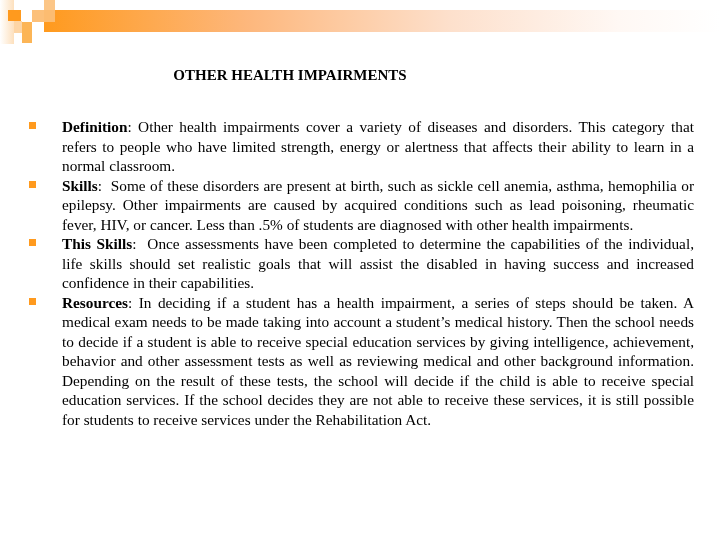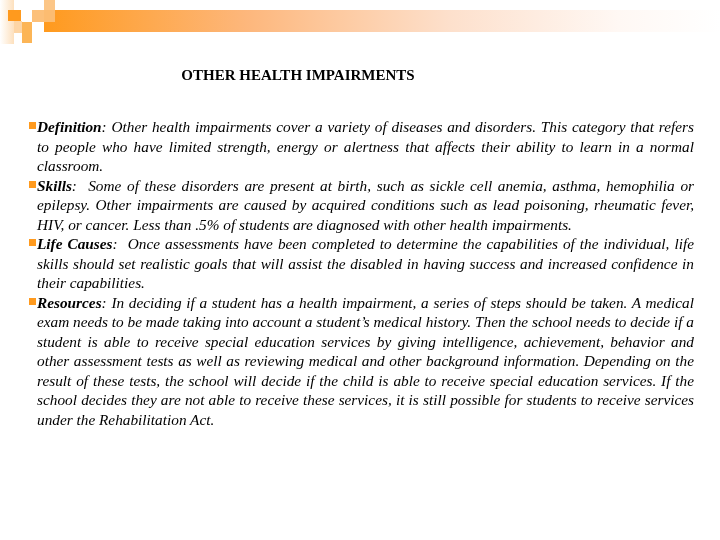--- a/index.html
+++ b/index.html
@@ -28,42 +28,41 @@
     .sq4 { left: 44px; top: 0px; width: 11px; height: 22px; background: #fcc07a; opacity: 0.9; }
     .sq5 { left: 14px; top: 21px; width: 8px; height: 12px; background: #fdd5a5; }
     .top-bar {
       position: absolute;
       left: 44px; top: 10px;
       width: 676px; height: 22px;
       background: linear-gradient(to right, #ff9a1e 0%, #fdb77c 30%, #fde0cc 60%, #fff8f4 85%, #ffffff 100%);
     }
     .title {
       position: absolute;
-      left: 8px; top: 67px;
+      left: 0; top: 67px;
       width: 580px;
       text-align: center;
       font-weight: bold;
       font-size: 15px;
       letter-spacing: 0px;
     }
     .bullets {
       position: absolute;
       left: 0; top: 117px;
       width: 720px;
       margin: 0; padding: 0;
       list-style: none;
     }
     .bullet-item {
       position: relative;
-      padding-left: 37px;
+      padding-left: 62px;
       padding-right: 26px;
       font-size: 15.3px;
       line-height: 19.5px;
       text-align: justify;
-      font-style: italic;
     }
     .bullet-icon {
       position: absolute;
       left: 29px; top: 5px;
       width: 7px; height: 7px;
       background: #ff9a1e;
     }
     .bullet-term { font-weight: bold; }
   </style>
 </head>
@@ -83,19 +82,19 @@
   <li class="bullet-item">
     <span class="bullet-icon"></span>
     <span class="bullet-term">Definition</span><span>: </span><span>Other health impairments cover a variety of diseases and disorders. This category that refers to people who have limited strength, energy or alertness that affects their ability to learn in a normal classroom.</span>
   </li>
   <li class="bullet-item">
     <span class="bullet-icon"></span>
     <span class="bullet-term">Skills</span><span style="white-space:pre">:  </span><span>Some of these disorders are present at birth, such as sickle cell anemia, asthma, hemophilia or epilepsy. Other impairments are caused by acquired conditions such as lead poisoning, rheumatic fever, HIV, or cancer. Less than .5% of students are diagnosed with other health impairments.</span>
   </li>
   <li class="bullet-item">
     <span class="bullet-icon"></span>
-    <span class="bullet-term">Life Causes</span><span style="white-space:pre">:  </span><span>Once assessments have been completed to determine the capabilities of the individual, life skills should set realistic goals that will assist the disabled in having success and increased confidence in their capabilities.</span>
+    <span class="bullet-term">This Skills</span><span style="white-space:pre">:  </span><span>Once assessments have been completed to determine the capabilities of the individual, life skills should set realistic goals that will assist the disabled in having success and increased confidence in their capabilities.</span>
   </li>
   <li class="bullet-item">
     <span class="bullet-icon"></span>
     <span class="bullet-term">Resources</span><span>: </span><span>In deciding if a student has a health impairment, a series of steps should be taken. A medical exam needs to be made taking into account a student’s medical history. Then the school needs to decide if a student is able to receive special education services by giving intelligence, achievement, behavior and other assessment tests as well as reviewing medical and other background information. Depending on the result of these tests, the school will decide if the child is able to receive special education services. If the school decides they are not able to receive these services, it is still possible for students to receive services under the Rehabilitation Act.</span>
   </li>
 </ul>
 
 </body></html>

